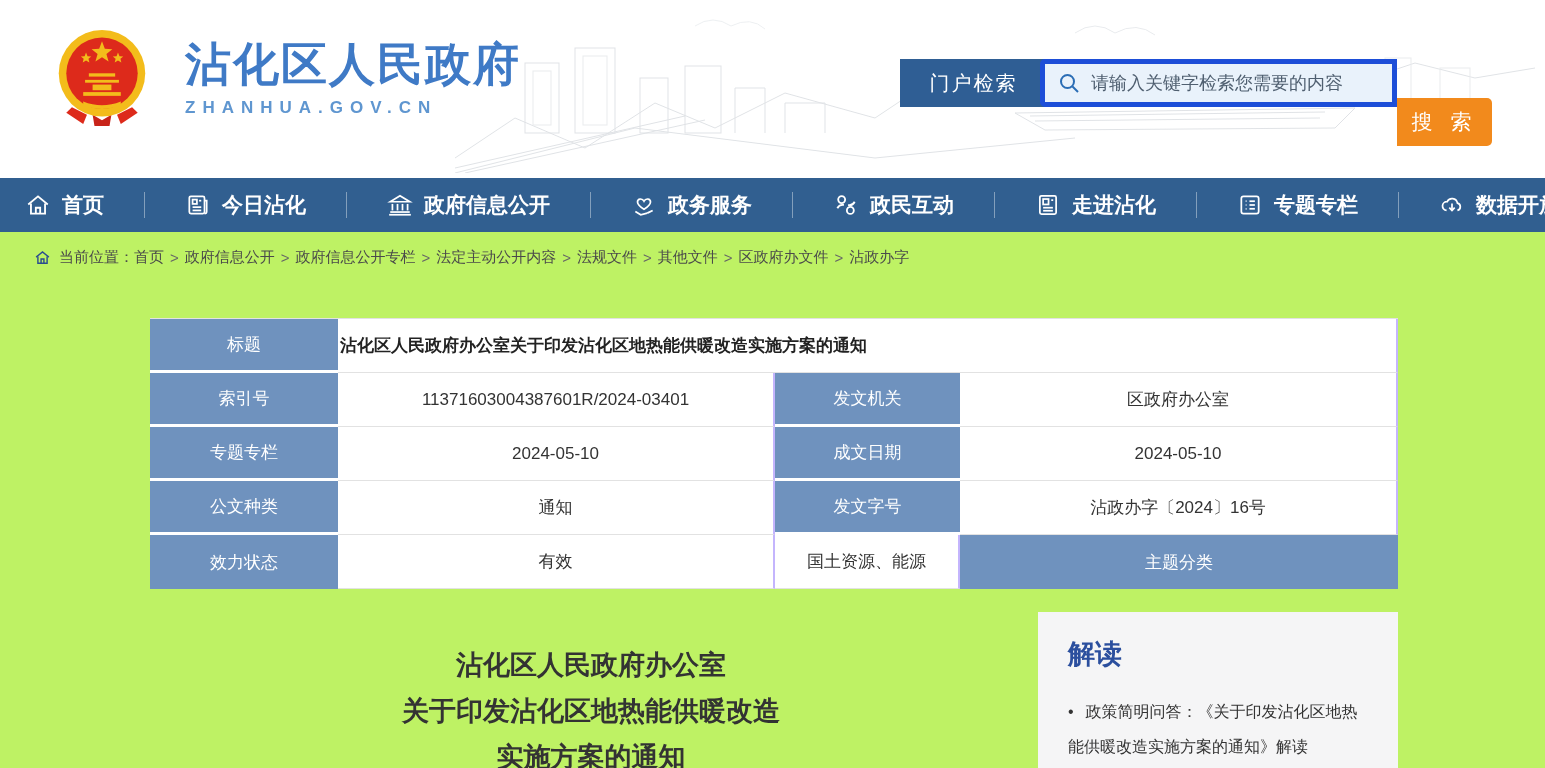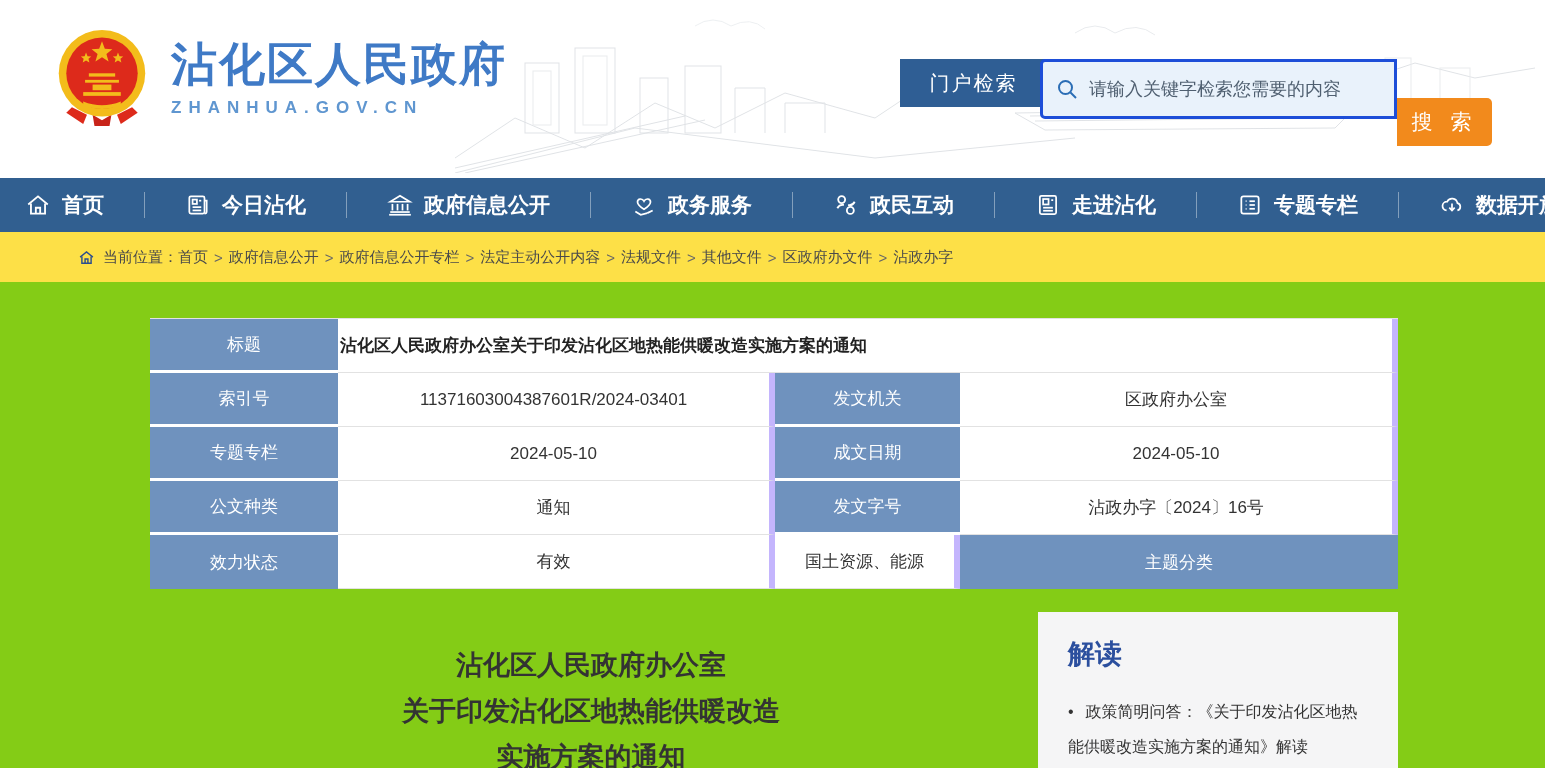--- a/index.html
+++ b/index.html
@@ -2,64 +2,64 @@
 <html><head>
 <meta charset="utf-8">
 <style>
   * { margin:0; padding:0; box-sizing:border-box; }
   html,body { width:1545px; height:768px; overflow:hidden; background:#fff;
     font-family:"Liberation Sans","DejaVu Sans",sans-serif; }
 
   
   .site-header { position:relative; width:1545px; height:178px; background:#fff; overflow:hidden; }
   .sketch { position:absolute; left:455px; top:8px; opacity:.55; pointer-events:none; }
-  .logo-wrap { position:absolute; left:55px; top:28px; display:flex; align-items:center; cursor:pointer; }
+  .logo-wrap { position:absolute; left:55px; top:28px; display:flex; align-items:center; cursor:pointer;gap:14px; }
   .emblem { width:94px; height:100px; }
   .site-titles { margin-left:22px; }
   .site-name { font-size:46px; font-weight:bold; color:#3f7ac6; letter-spacing:2px; line-height:52px; }
   .site-domain { font-size:17px; color:#5f96d0; letter-spacing:7px; margin-top:8px; font-weight:bold; }
 
   .portal-btn { position:absolute; left:900px; top:59px; width:147px; height:48px;
     background:#2f5e94; color:#fff; font-size:20px; display:flex; align-items:center;
     justify-content:center; cursor:pointer; letter-spacing:2px; }
-  .search-box { position:absolute; left:1040px; top:59px; width:357px; height:60px;
-    background:#e9f2fb; border:3px solid #1d4ed8; border-radius:5px 0 0 5px;
+  .search-box { position:absolute; left:1040px; top:59px; width:357px; height:48px;
+    background:#e9f2fb; border:5px solid #1d4ed8; border-radius:5px 0 0 5px;
     display:flex; align-items:center; padding:0 12px; }
   .search-box svg { flex:0 0 auto; margin-right:10px; }
   .search-input { flex:1; border:none; outline:none; background:transparent; font-size:18px;
     color:#333; font-family:inherit; }
   .search-input::placeholder { color:#4f5f70; opacity:1; }
   .search-btn { position:absolute; left:1397px; top:59px; width:95px; height:48px;
     background:#f28a1c; color:#fff; font-size:21px; border:none; border-radius:0 5px 5px 0;
     cursor:pointer; letter-spacing:6px; font-family:inherit;margin-top:39px; }
 
   
   .main-nav { width:1545px; height:54px; background:#315f90; overflow:hidden; }
   .nav-inner { width:1560px; height:54px; display:flex; align-items:center;
     justify-content:space-between; padding-left:25px; }
   .nav-item { display:flex; align-items:center; gap:11px; color:#fff; cursor:pointer; white-space:nowrap; }
   .nav-item .lbl { font-size:21px; font-weight:bold; }
   .nav-sep { width:1px; height:26px; background:rgba(255,255,255,.4); }
 
   
-  .breadcrumb-bar { width:1545px; height:50px; background:#fde047; display:flex;
-    align-items:center; padding-left:78px; font-size:15px; color:#4a4a4a; }
+  .breadcrumb-bar { width:1545px; height:50px; background:#bef264; display:flex;
+    align-items:center; padding-left:34px; font-size:15px; color:#4a4a4a; }
   .breadcrumb-bar svg { margin-right:8px; }
   .crumb { cursor:pointer; }
   .crumb-sep { margin:0 6px; color:#666; }
 
   
-  .main { position:relative; width:1545px; height:486px; background:#84cc16; }
+  .main { position:relative; width:1545px; height:486px; background:#bef264; }
 
   .meta-table { position:absolute; left:150px; top:36px; width:1248px;
     display:grid; grid-template-columns:188px 437px 185px 438px;
     border-top:1px solid #e2e2e2; }
   .cell { height:54px; display:flex; align-items:center; justify-content:center;
     font-size:17px; color:#333; background:#fff;
-    border-bottom:1px solid #e2e2e2; border-right:6px solid #c4b5fd; }
+    border-bottom:1px solid #e2e2e2; border-right:2px solid #c4b5fd; }
   .cell.lbl { background:#6f92be; color:#fff; border-right:none; border-bottom:3px solid #fff; }
   .cell.lbl.last { border-bottom:none;text-align:center; }
   .cell.val { border-left:none; }
   .cell.title-val { grid-column:2 / 5; justify-content:flex-start; padding-left:2px;
     font-weight:bold; color:#222; }
 
   .doc-title { position:absolute; left:150px; top:360px; width:882px; text-align:center;
     font-size:27px; font-weight:bold; color:#333; line-height:46px; }
 
   .interpret-box { position:absolute; left:1038px; top:330px; width:360px; height:156px;

